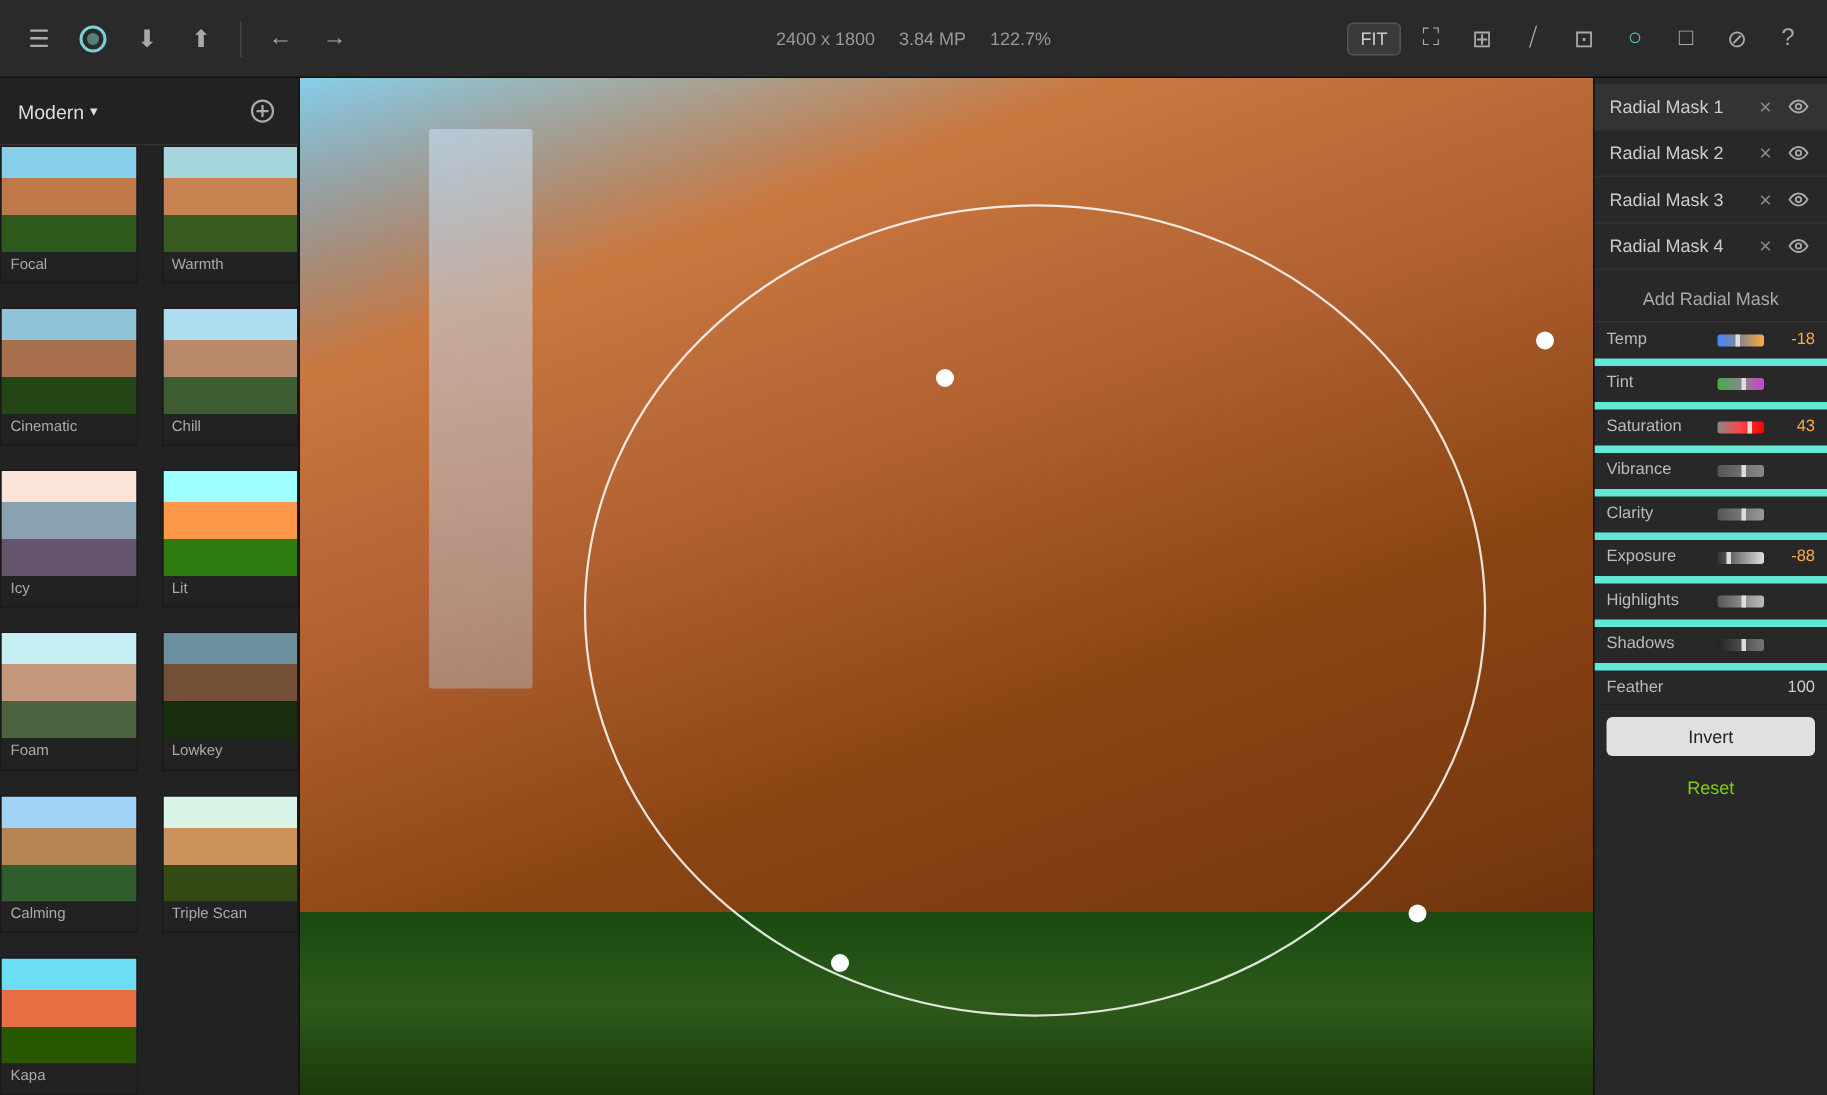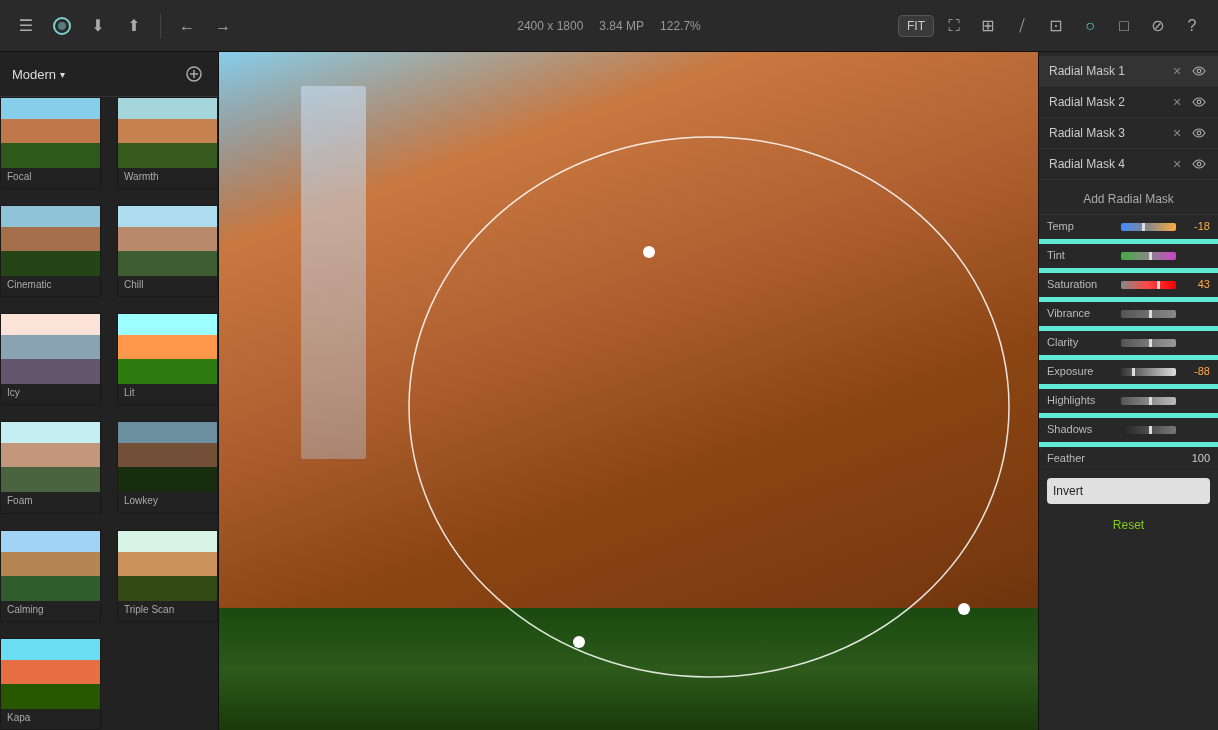--- a/index.html
+++ b/index.html
@@ -69,21 +69,21 @@
     }
 
     
     .main-layout {
       display: flex;
       height: calc(730px - 52px);
     }
 
     
     .left-panel {
-      width: 219px;
+      width: 200px;
       background: #222;
       border-right: 1px solid #111;
       display: flex;
       flex-direction: column;
       overflow: hidden;
     }
     .preset-header {
       display: flex;
       align-items: center;
       justify-content: space-between;
@@ -210,21 +210,21 @@
 
     
     .mask-overlay {
       position: absolute;
       top: 0; left: 0; right: 0; bottom: 0;
       pointer-events: none;
     }
 
     
     .right-panel {
-      width: 180px;
+      width: 156px;
       background: #282828;
       border-left: 1px solid #111;
       display: flex;
       flex-direction: column;
       overflow-y: auto;
     }
     .mask-list {
       padding: 4px 0;
     }
     .mask-item {
@@ -347,20 +347,21 @@
     .adj-value.orange { color: #ffaa44; }
     .adj-value.neutral { color: #aaa; }
 
     .invert-btn {
       margin: 8px;
       padding: 6px;
       background: #e0e0e0;
       color: #222;
       border: none;
       border-radius: 4px;
+      text-align: center;
       cursor: pointer;
       font-size: 12px;
       font-weight: 500;
     }
     .reset-btn {
       margin: 4px 8px 8px;
       padding: 6px;
       background: transparent;
       color: #84cc16;
       border: none;

